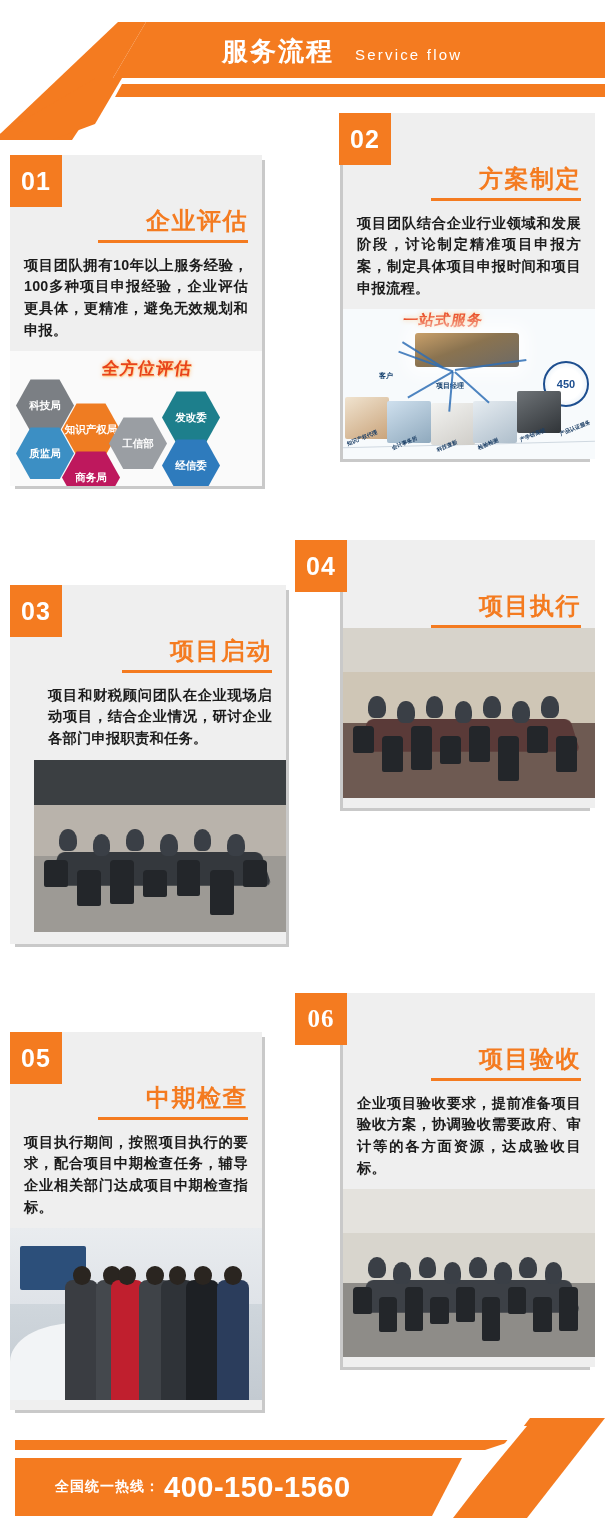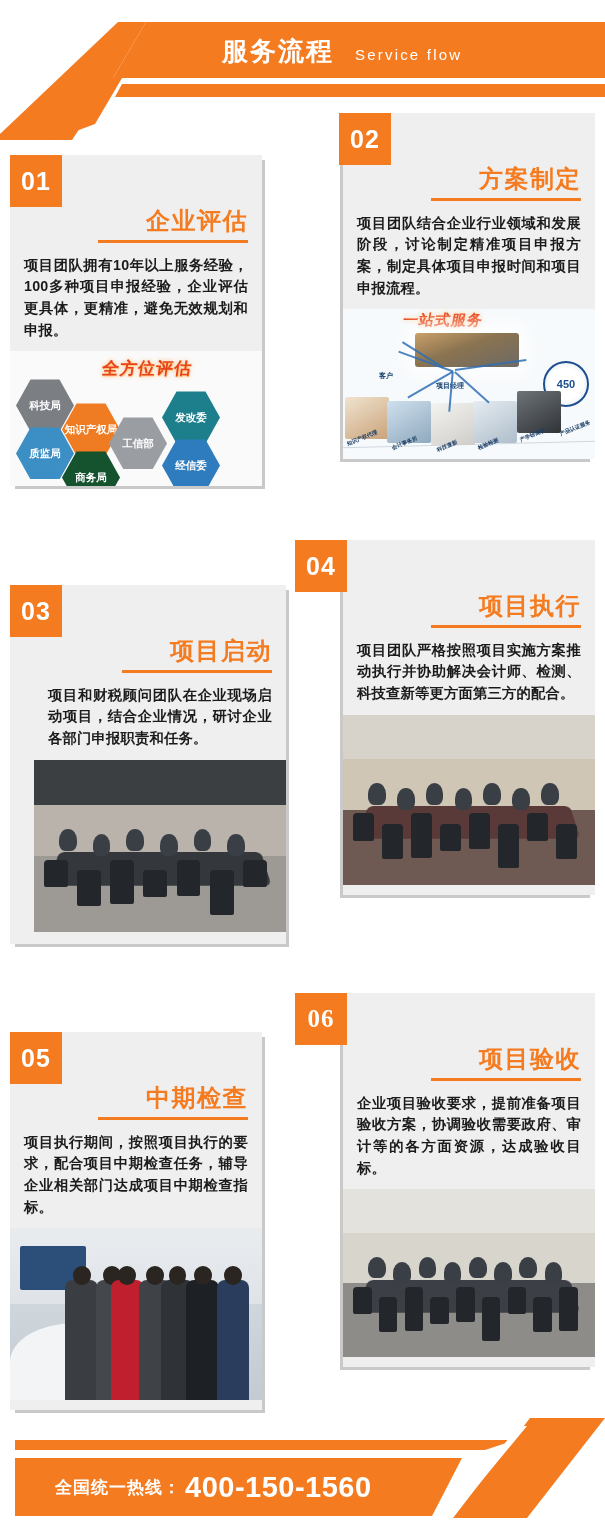--- a/index.html
+++ b/index.html
@@ -132,21 +132,21 @@
     clip-path:polygon(115px 0, 190px 0, 112px 100px, 38px 100px);
   }
   .ftr-diagB{
     position:absolute;left:415px;top:8px;width:190px;height:92px;background:#ffffff;
     clip-path:polygon(104px 0, 112px 0, 36px 92px, 28px 92px);
   }
   .ftr-text{
     position:absolute;left:55px;top:40px;height:58px;display:flex;align-items:center;gap:4px;
     color:#ffffff;
   }
-  .ftr-label{font-size:17px;font-weight:bold;letter-spacing:1px;}
+  .ftr-label{font-size:14px;font-weight:bold;letter-spacing:1px;}
   .ftr-phone{font-size:29px;font-weight:bold;letter-spacing:.5px;}
 </style>
 </head>
 <body>
 
 <div class="header">
   <div class="hdr-diag"></div>
   <div class="hdr-diag2"></div>
   <div class="hdr-bar"></div>
   <div class="hdr-stripe"></div>
@@ -173,21 +173,21 @@
       </div>
     <div class="hex" id="hx2" style="left: 152px; top: 40px; background: rgb(29, 127, 140);">
         <span>发改委</span>
       </div>
     <div class="hex" id="hx3" style="left: 6px; top: 76px; background: rgb(60, 143, 196);">
         <span>质监局</span>
       </div>
     <div class="hex" id="hx4" style="left: 99px; top: 66px; background: rgb(154, 158, 163);">
         <span>工信部</span>
       </div>
-    <div class="hex" id="hx5" style="left: 52px; top: 100px; background: #14532d;">
+    <div class="hex" id="hx5" style="left: 52px; top: 100px; background: #be185d;">
         <span>商务局</span>
       </div>
     <div class="hex" id="hx6" style="left: 152px; top: 88px; background: rgb(46, 123, 189);">
         <span>经信委</span>
       </div>
   </div>
 </div>
 <div class="badge bl" style="top:155px;">01</div>
 
 <div class="card right" id="card2" style="top:113px;">
@@ -245,21 +245,20 @@
       <div style="position:absolute;left:76.66666666666667%;top:43%;width:7%;height:13%;background:#3a3f46;border-radius:50% 50% 35% 35%;"></div>
     </div>
   <div style="height:12px;"></div>
 </div>
 <div class="badge bl" style="top:585px;">03</div>
 
 <div class="card right" id="card4" style="top:540px;">
   <div style="height:52px;"></div>
   <div class="card-title">项目执行</div>
   <div class="title-rule" style="width:150px;"></div>
-  <div class="card-body">项目团队严格按照项目实施方案推动执行并协助解决会计师、检测、科技查新等更方面第三方的配合。</div>
   <div class="photo" id="photo4" style="height: 170px; background: linear-gradient(rgb(215, 211, 203) 0%, rgb(215, 211, 203) 26%, rgb(207, 198, 182) 26%, rgb(207, 198, 182) 56%, rgb(110, 90, 82) 56%, rgb(110, 90, 82) 100%);">
       <div style="position:absolute;left:8%;top:52%;width:84%;height:22%;background:#5a3a38;border-radius:6px;transform:perspective(180px) rotateX(28deg);"></div>
       <div style="position:absolute;left:4%;top:58%;width:8.28%;height:16%;background:#23262a;border-radius:4px 4px 2px 2px;"></div>
       <div style="position:absolute;left:15.5%;top:64%;width:8.28%;height:21%;background:#23262a;border-radius:4px 4px 2px 2px;"></div>
       <div style="position:absolute;left:27%;top:58%;width:8.28%;height:26%;background:#23262a;border-radius:4px 4px 2px 2px;"></div>
       <div style="position:absolute;left:38.5%;top:64%;width:8.28%;height:16%;background:#23262a;border-radius:4px 4px 2px 2px;"></div>
       <div style="position:absolute;left:50%;top:58%;width:8.28%;height:21%;background:#23262a;border-radius:4px 4px 2px 2px;"></div>
       <div style="position:absolute;left:61.5%;top:64%;width:8.28%;height:26%;background:#23262a;border-radius:4px 4px 2px 2px;"></div>
       <div style="position:absolute;left:73%;top:58%;width:8.28%;height:16%;background:#23262a;border-radius:4px 4px 2px 2px;"></div>
       <div style="position:absolute;left:84.5%;top:64%;width:8.28%;height:21%;background:#23262a;border-radius:4px 4px 2px 2px;"></div>

